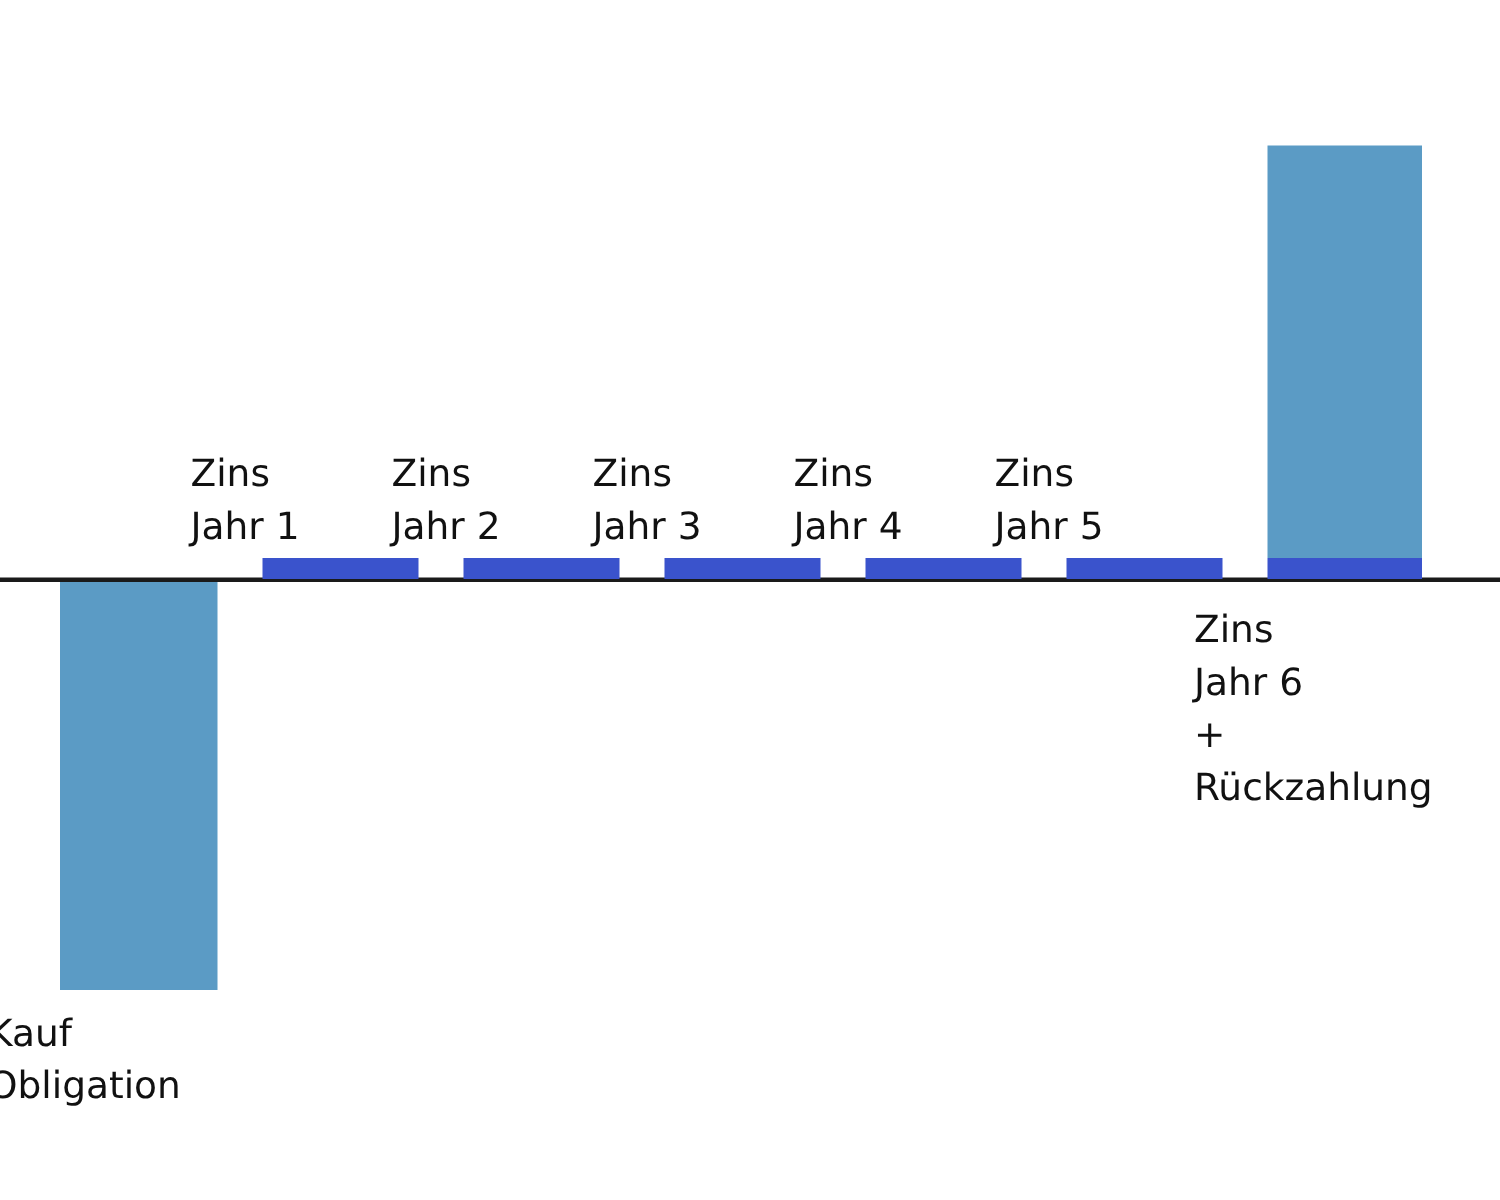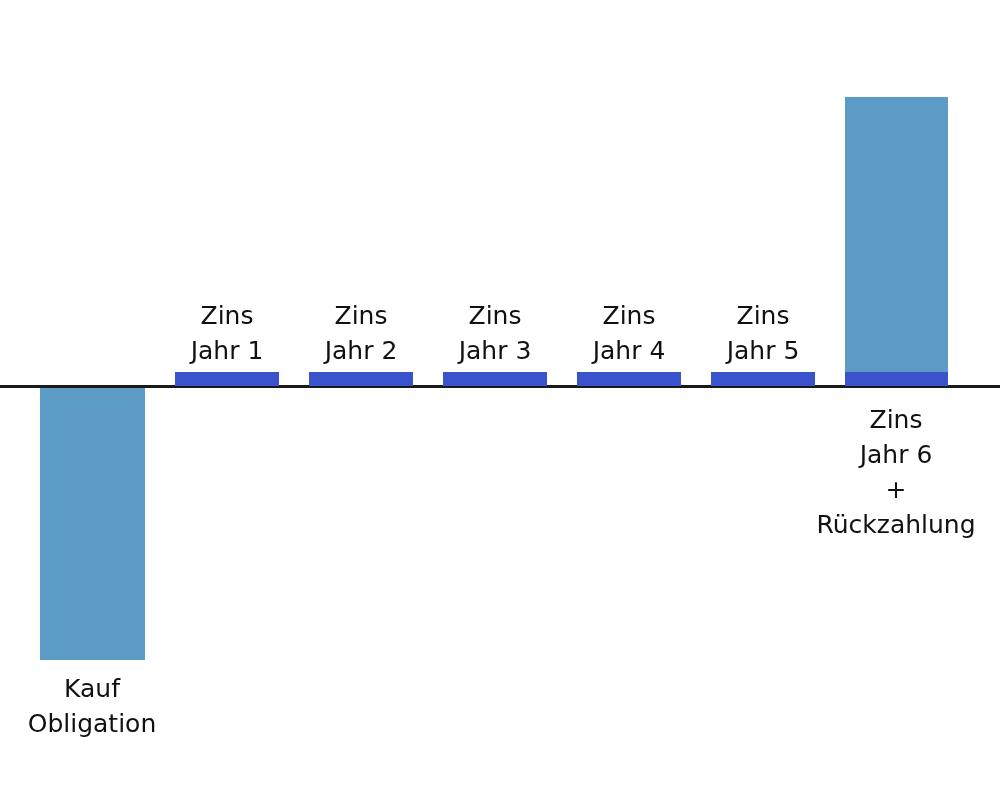--- a/index.html
+++ b/index.html
@@ -30,21 +30,20 @@
     box-sizing: border-box;
   }
   .bar-light {
     background: #5b9bc5;
   }
   .bar-royal {
     background: #3a53cc;
   }
   .bar-label {
     position: absolute;
-    text-align: center;
     color: #111111;
     font-size: 25px;
     line-height: 35px;
     white-space: pre-line;
     letter-spacing: 0px;
   }
   .label-above { }
   .label-below { }
 </style>
 </head>

